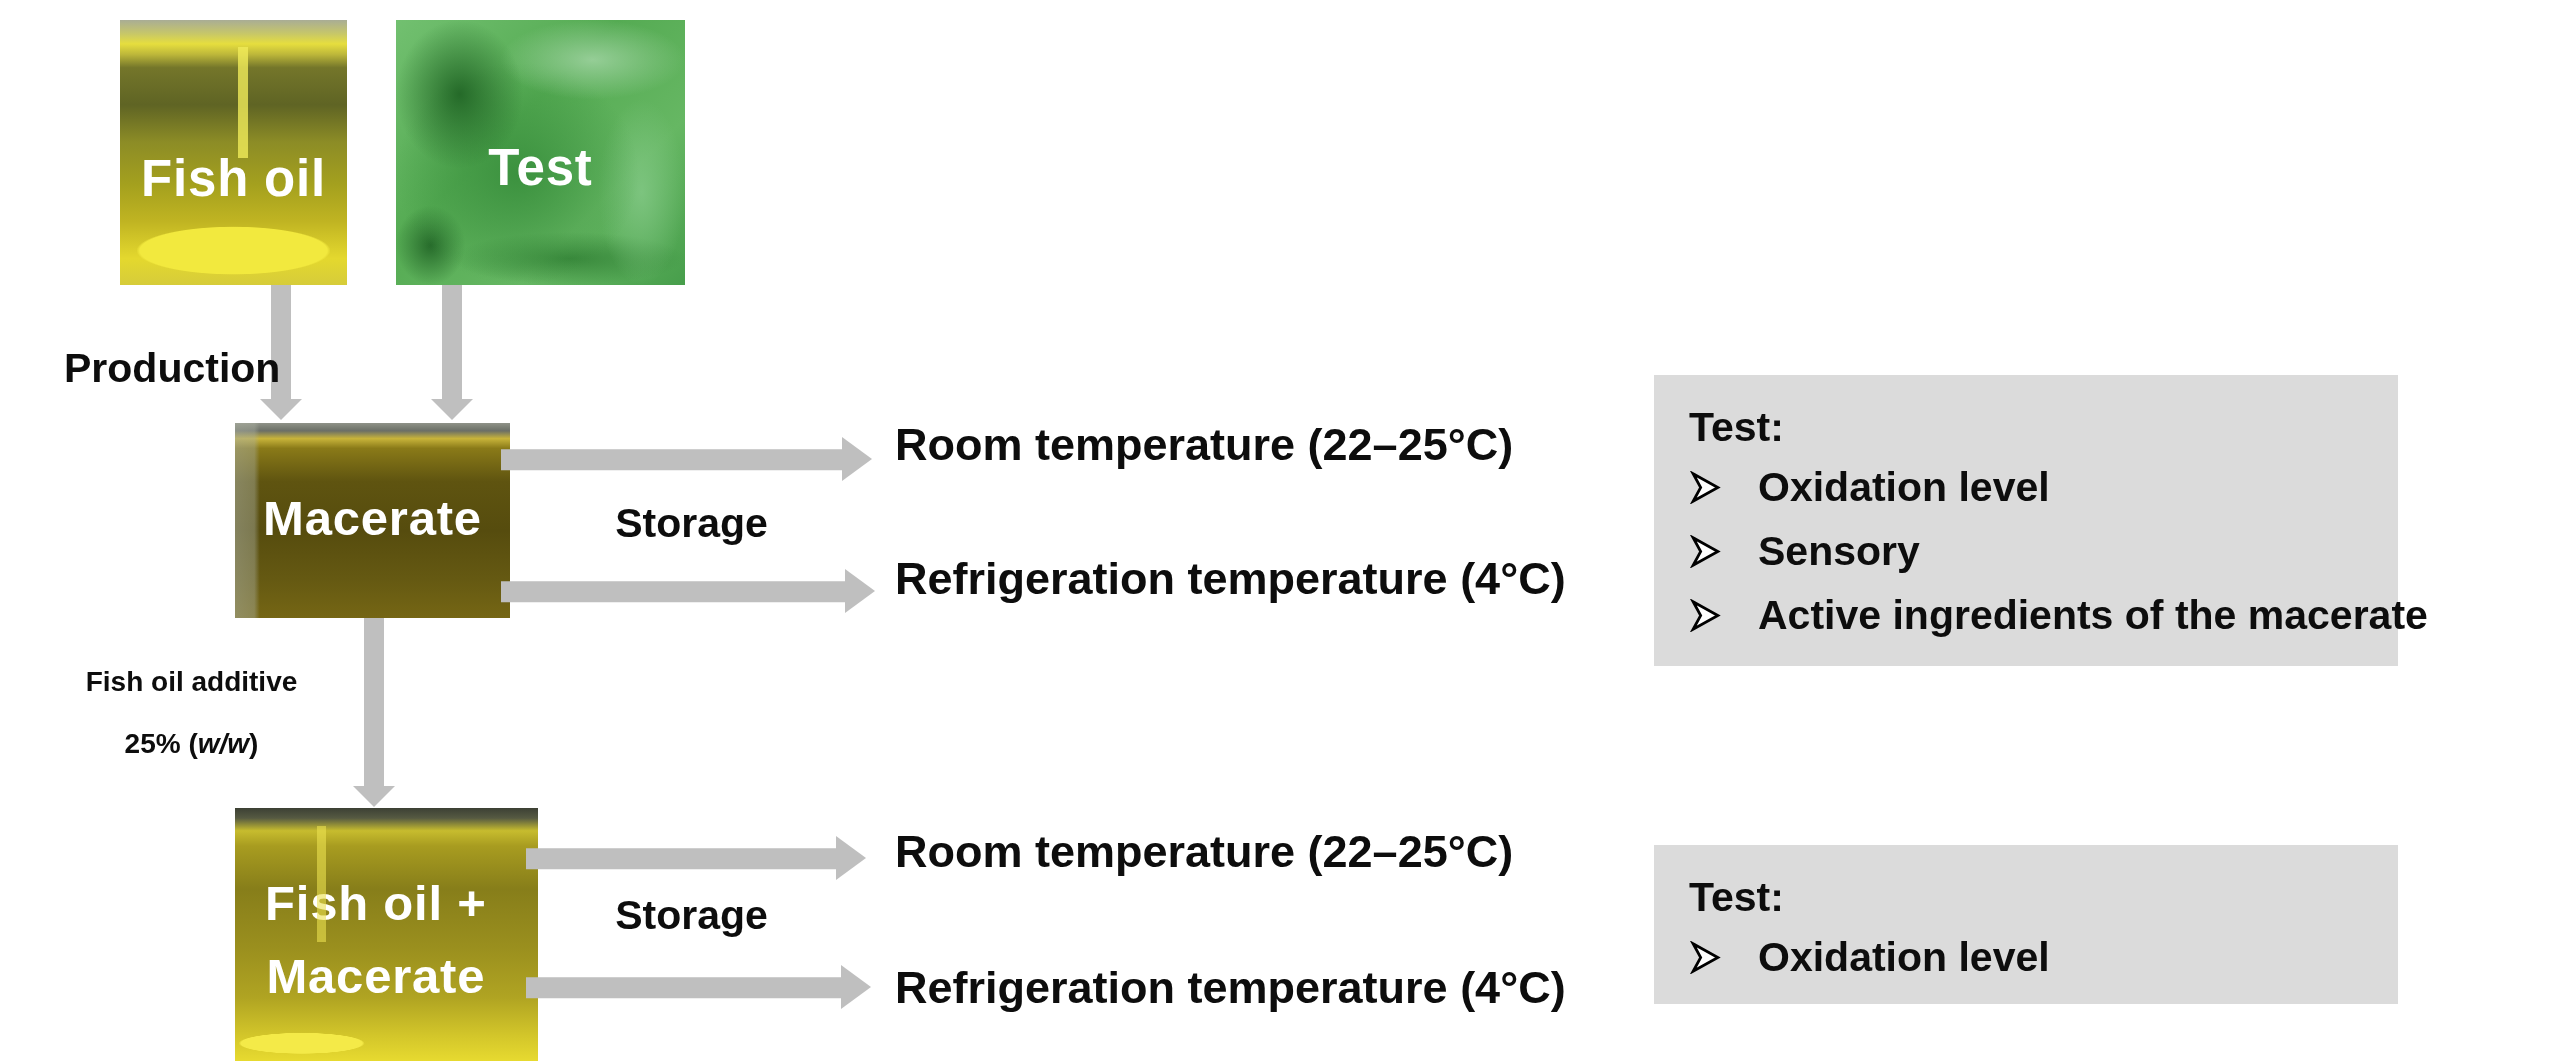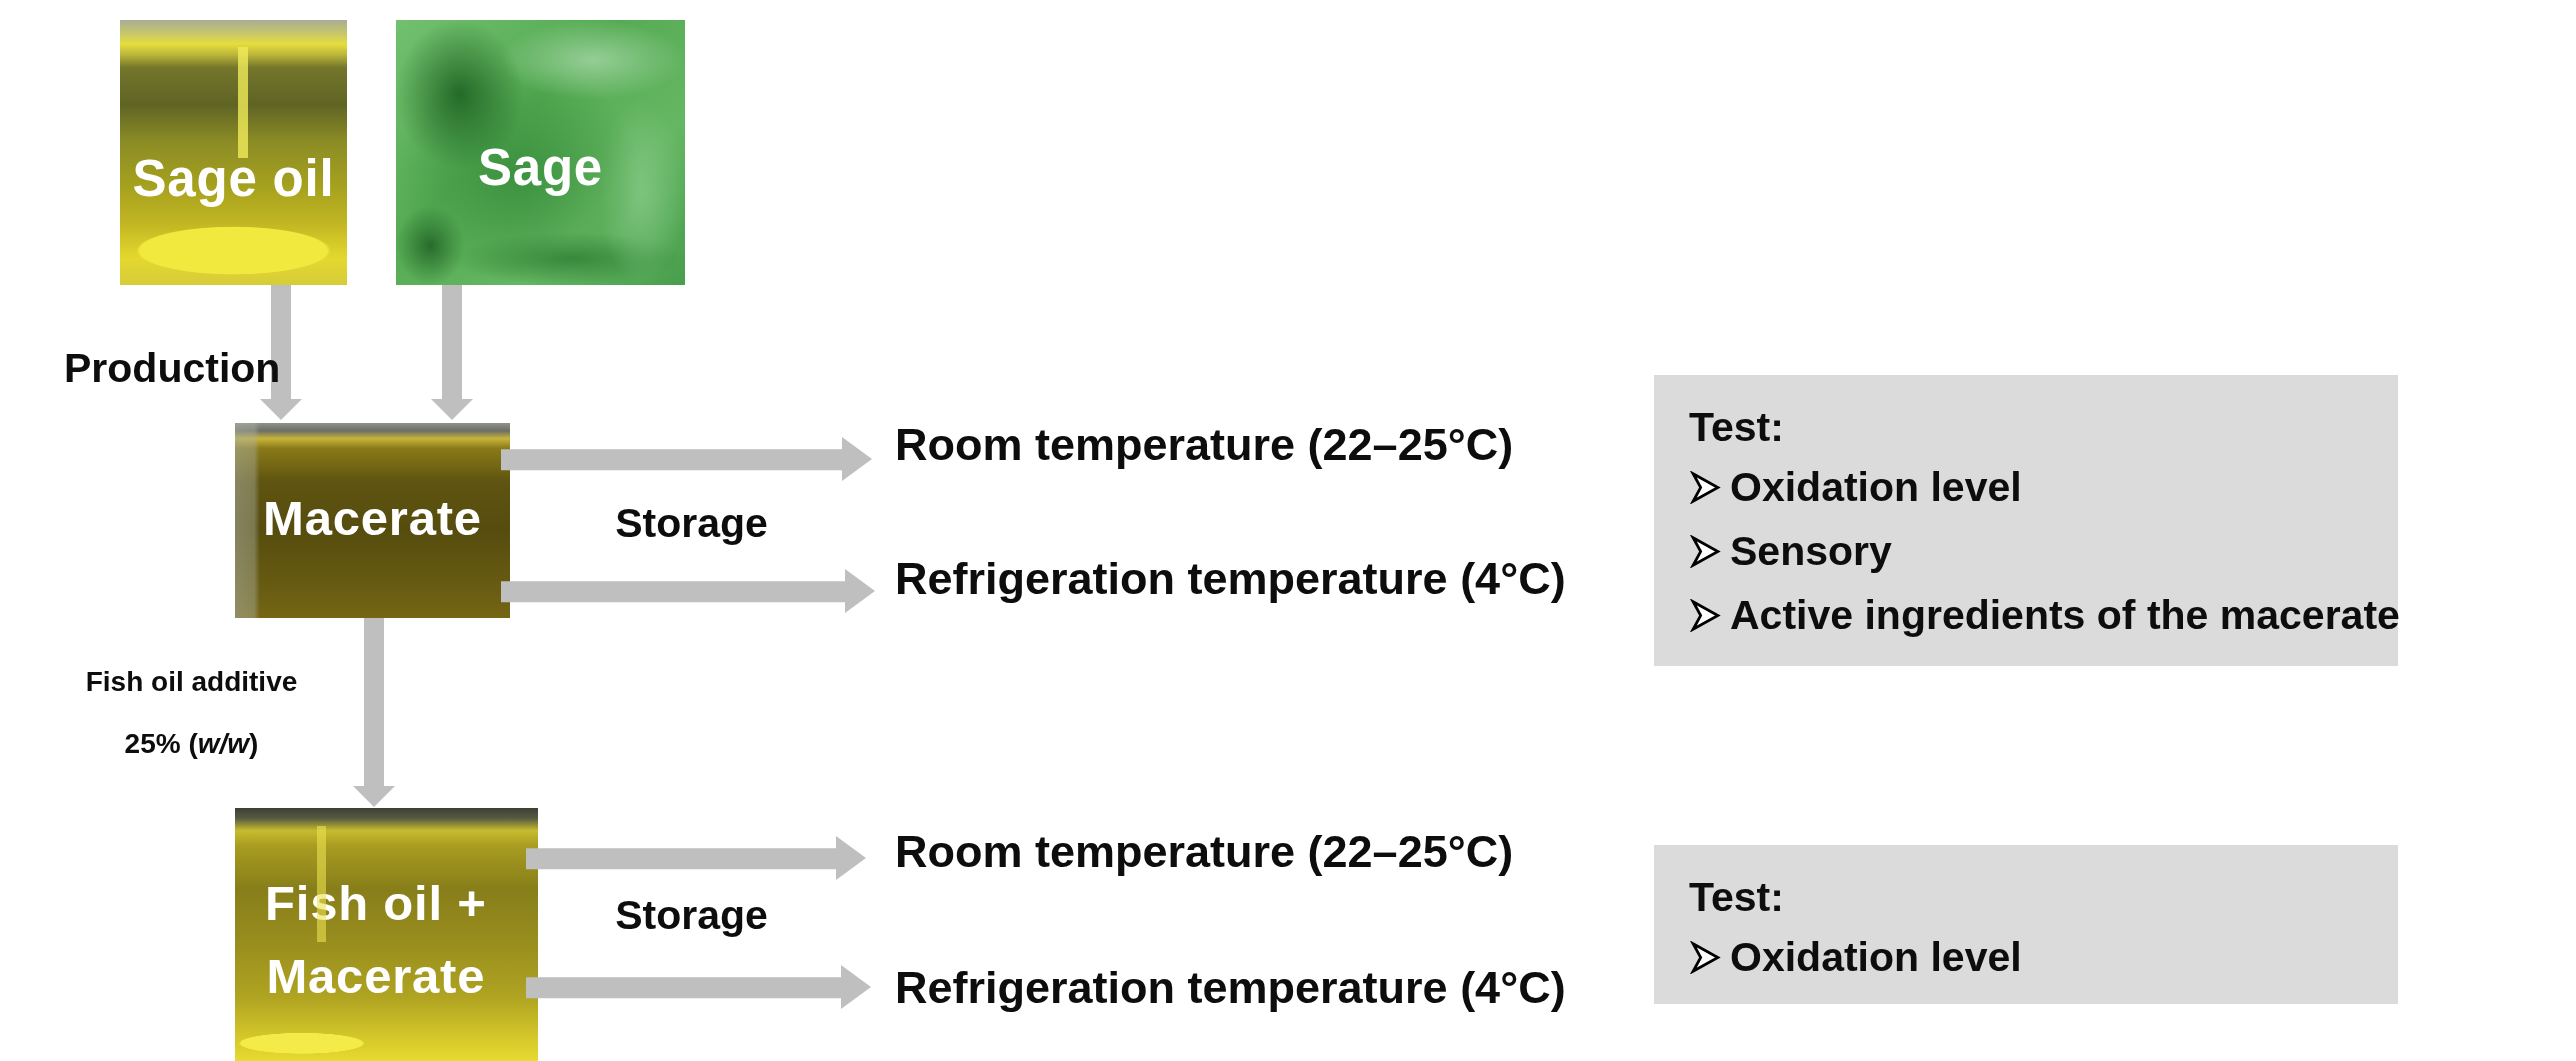--- a/index.html
+++ b/index.html
@@ -137,33 +137,33 @@
   .test-box {
     position: absolute; left: 1654px; width: 744px;
     background: #dbdbdb;
     box-sizing: border-box;
     padding: 24px 0 8px 35px;
     font-size: 41px;
   }
   .test-box-top    { top: 375px;  height: 291px; }
   .test-box-bottom { top: 845px; height: 159px; }
   .test-title { height: 56px; line-height: 56px; }
-  .test-item  { height: 64px; display: flex; align-items: center; gap: 8px; white-space: nowrap; }
+  .test-item  { height: 64px; display: flex; align-items: center; gap: 36px; white-space: nowrap; }
   .bullet-ic  { width: 33px; height: 33px; flex: 0 0 auto; }
 </style>
 </head>
 <body>
 
 <div class="canvas">
 
   <div class="photo photo-fish-oil">
-    <span class="photo-label">Sage oil</span>
+    <span class="photo-label">Fish oil</span>
   </div>
   <div class="photo photo-sage">
-    <span class="photo-label">Sage</span>
+    <span class="photo-label">Test</span>
   </div>
 
   <div class="varrow varrow-fish-oil">
     <div class="shaft"></div>
     <div class="head"></div>
   </div>
   <div class="varrow varrow-sage">
     <div class="shaft"></div>
     <div class="head"></div>
   </div>

